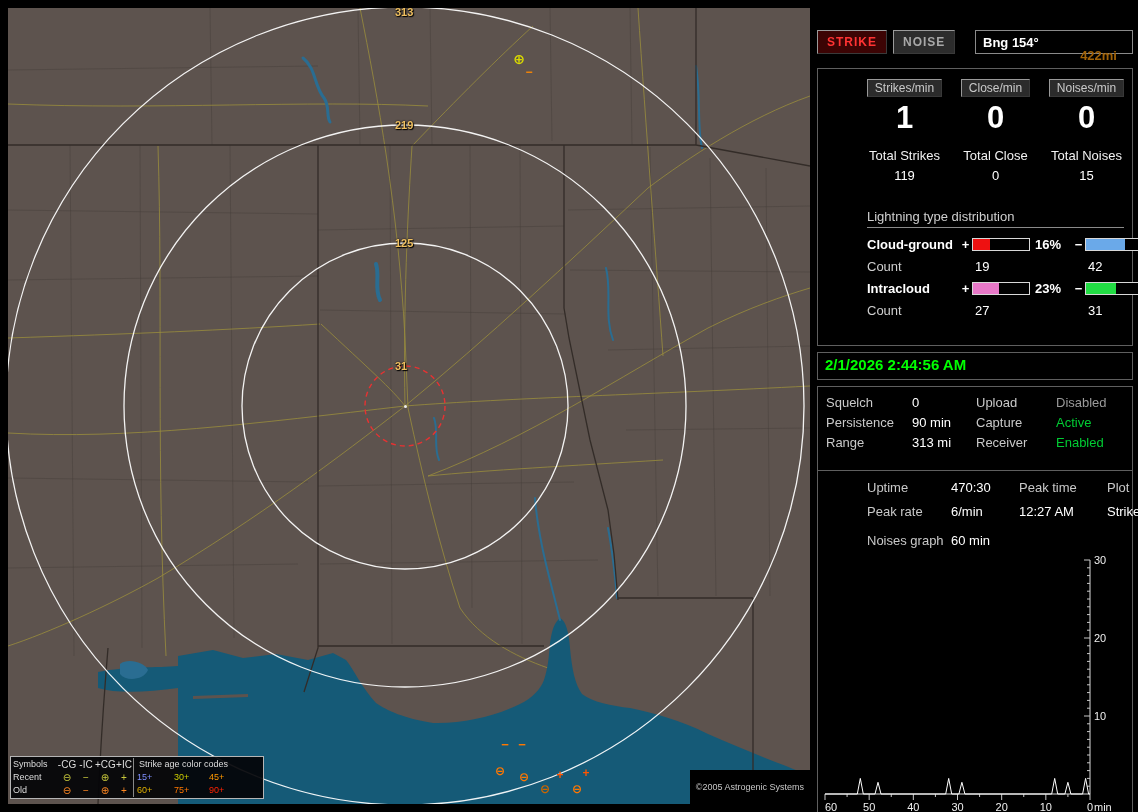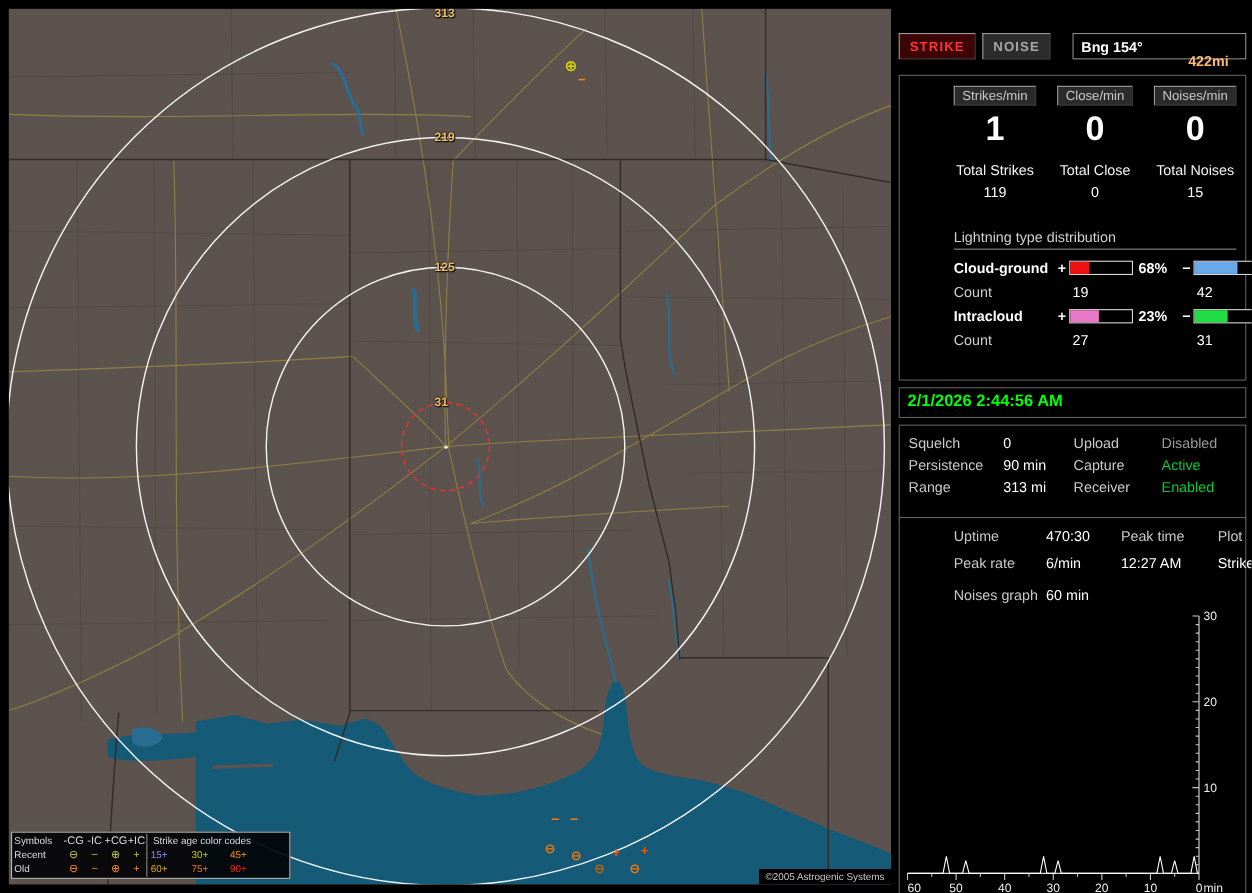--- a/index.html
+++ b/index.html
@@ -19,21 +19,21 @@
   #legend{position:absolute;left:2px;top:748px;width:248px;background:rgba(4,4,8,.93);
           border:1px solid #b5b5b5;font-size:9px;color:#ddd;z-index:5;padding:1px 2px;}
   .legend-grid{display:grid;grid-template-columns:44px 20px 18px 20px 18px 40px 35px 35px;align-items:center;}
   .legend-grid span{height:13px;line-height:13px;white-space:nowrap;}
   .legend-age-header{grid-column:6 / span 3;border-left:1px solid #888;padding-left:5px;}
   .legend-age{border-left:1px solid transparent;}
   .legend-age.first{border-left:1px solid #888;padding-left:3px;}
   .legend-sym{font-size:10px;text-align:center;}
 
   #copyright{position:absolute;right:0;bottom:0;background:#000;color:#c8c8c8;
-             font-size:9px;padding:2px 6px;z-index:5;}
+             font-size:9px;padding:12px 6px;z-index:5;}
 
   
   #sidebar{position:absolute;left:815px;top:16px;width:323px;height:812px;}
   .panel{position:absolute;left:2px;right:5px;background:#000;border:1px solid #5f5f5f;padding-left:41px;}
 
   #topbar{position:absolute;left:2px;right:5px;top:14px;height:24px;display:flex;gap:6px;}
   .btn{font-size:12px;font-weight:bold;letter-spacing:1px;padding:3px 9px;background:#2c2c2c;
        border:1px solid;border-color:#9a9a9a #3a3a3a #3a3a3a #9a9a9a;cursor:default;}
   .btn.strike{background:#3c0404;}
   #bng-box{margin-left:auto;width:142px;border:1px solid #8a8a8a;background:#000;display:flex;
@@ -197,21 +197,21 @@
     <div id="copyright">©2005 Astrogenic Systems</div>
   </div>
 
   <div id="sidebar">
 
     <div id="topbar">
       <button class="btn strike" style="color: rgb(255, 51, 51);">STRIKE</button>
       <button class="btn" style="color: rgb(168, 168, 168);">NOISE</button>
       <div id="bng-box">
         <span>Bng 154°</span>
-        <span class="dist" style="color: #fdba74;">422mi</span>
+        <span class="dist" style="color: #a16207;">422mi</span>
       </div>
     </div>
 
     <div id="stats-panel" class="panel">
       <div class="stats-grid">
         <div class="stat-col">
           <span class="stat-chip">Strikes/min</span>
           <div class="stat-rate">1</div>
           <div class="stat-total-label">Total Strikes</div>
           <div class="stat-total">119</div>
@@ -232,21 +232,21 @@
 
       <div class="dist">
         <div class="dist-title">Lightning type distribution</div>
 
         <div class="dist-row">
           <span class="dlabel">Cloud-ground</span>
           <span class="sign">+</span>
           <span class="bar">
               <i style="width: 31%; background: rgb(238, 17, 17);"></i>
             </span>
-          <span class="pct">68%</span>
+          <span class="pct">16%</span>
           <span class="sign">−</span>
           <span class="bar">
               <i style="width: 69%; background: rgb(106, 169, 233);"></i>
             </span>
           <span class="pct">35%</span>
         </div>
         <div class="dist-row">
           <span class="count-label">Count</span>
           <span></span>
           <span class="cval">19</span>

